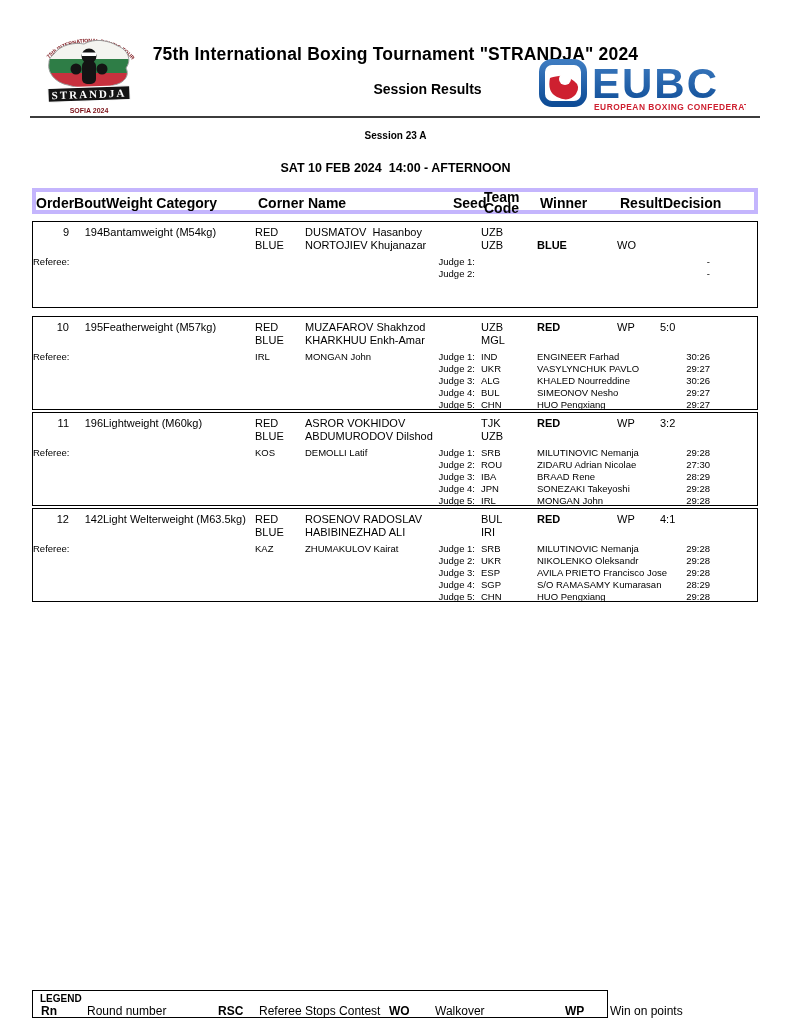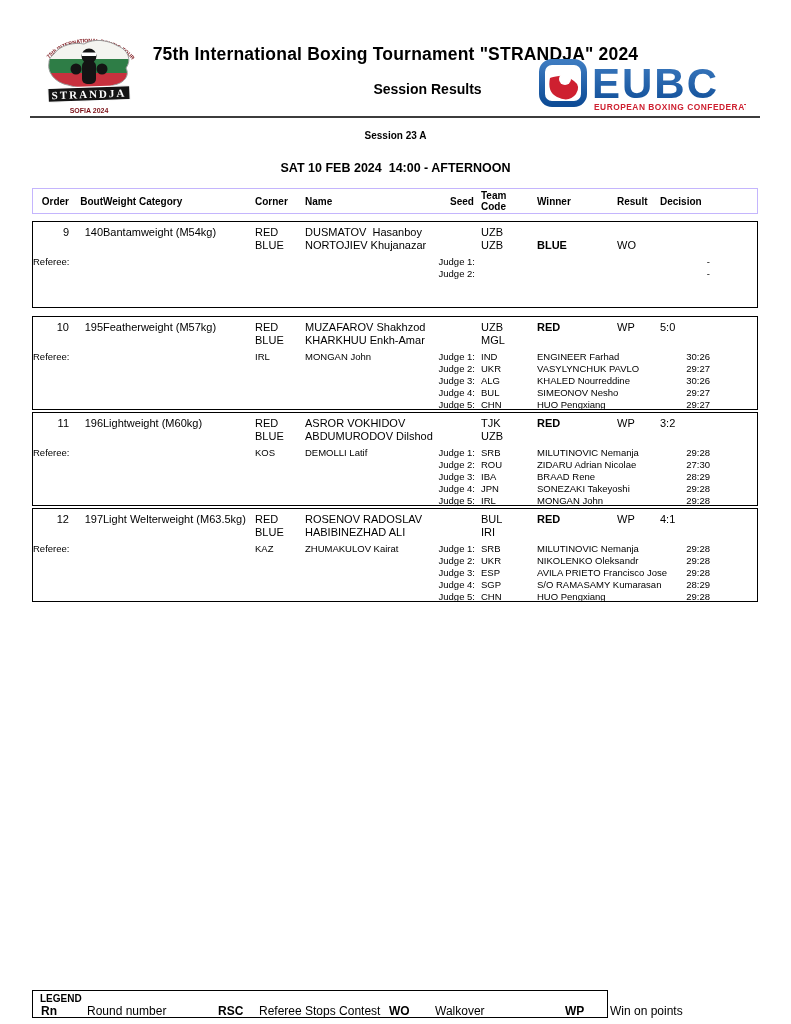--- a/index.html
+++ b/index.html
@@ -14,23 +14,23 @@
   .cell{white-space:pre;min-width:0;}
   
   .title{top:44px;font-size:17.5px;font-weight:bold;letter-spacing:0.2px;}
   .subtitle{top:81px;font-size:14px;font-weight:bold;padding-left:32px;}
   .hr{top:116px;left:30px;width:730px;border-top:2px solid #3c3c3c;}
   .session-title{top:130px;font-size:10px;font-weight:bold;}
   .session-date{top:161px;font-size:12.5px;font-weight:bold;white-space:pre;}
   
   .content{position:absolute;top:188px;left:32px;width:726px;}
   .thead{
-    border:1px solid #c4b5fd;height:26px;display:grid;align-items:center;
+    border:4px solid #c4b5fd;height:26px;display:grid;align-items:center;
     grid-template-columns:36px 34px 152px 50px 145px 31px 56px 80px 43px 1fr;
-    font-size:10px;font-weight:bold;margin-bottom:7px;box-sizing:border-box;
+    font-size:14px;font-weight:bold;margin-bottom:7px;box-sizing:border-box;
   }
   .thead .h-team{white-space:pre-line;line-height:11px;}
   .c-order{text-align:right;}
   .c-bout{text-align:right;}
   .c-weight{padding-left:0;}
   .bout{
     border:1px solid #000;box-sizing:border-box;padding-top:4px;overflow:hidden;
   }
   .bout-194{height:87px;margin-bottom:8px;}
   .bout-std{height:94px;margin-bottom:2px;}
@@ -132,21 +132,21 @@
       <span class="cell h-team">Team
 Code</span>
       <span class="cell">Winner</span>
       <span class="cell">Result</span>
       <span class="cell">Decision</span>
     </div>
 
     <div class="bout bout-194">
       <div class="row-c">
         <span class="cell c-order">9</span>
-        <span class="cell c-bout">140</span>
+        <span class="cell c-bout">194</span>
         <span class="cell c-weight">Bantamweight (M54kg)</span>
         <span class="cell">RED</span>
         <span class="cell">DUSMATOV  Hasanboy</span>
         <span class="cell"></span>
         <span class="cell">UZB</span>
         <span class="cell bold"></span>
         <span class="cell"></span>
         <span class="cell"></span>
       </div>
       <div class="row-c">
@@ -327,21 +327,21 @@
           <span class="cell">IRL</span>
           <span class="cell">MONGAN John</span>
           <span class="cell j-score">29:28</span>
         </div>
       </div>
     </div>
 
     <div class="bout bout-std">
       <div class="row-c">
         <span class="cell c-order">12</span>
-        <span class="cell c-bout">197</span>
+        <span class="cell c-bout">142</span>
         <span class="cell c-weight">Light Welterweight (M63.5kg)</span>
         <span class="cell">RED</span>
         <span class="cell">ROSENOV RADOSLAV</span>
         <span class="cell"></span>
         <span class="cell">BUL</span>
         <span class="cell bold">RED</span>
         <span class="cell">WP</span>
         <span class="cell">4:1</span>
       </div>
       <div class="row-c">

